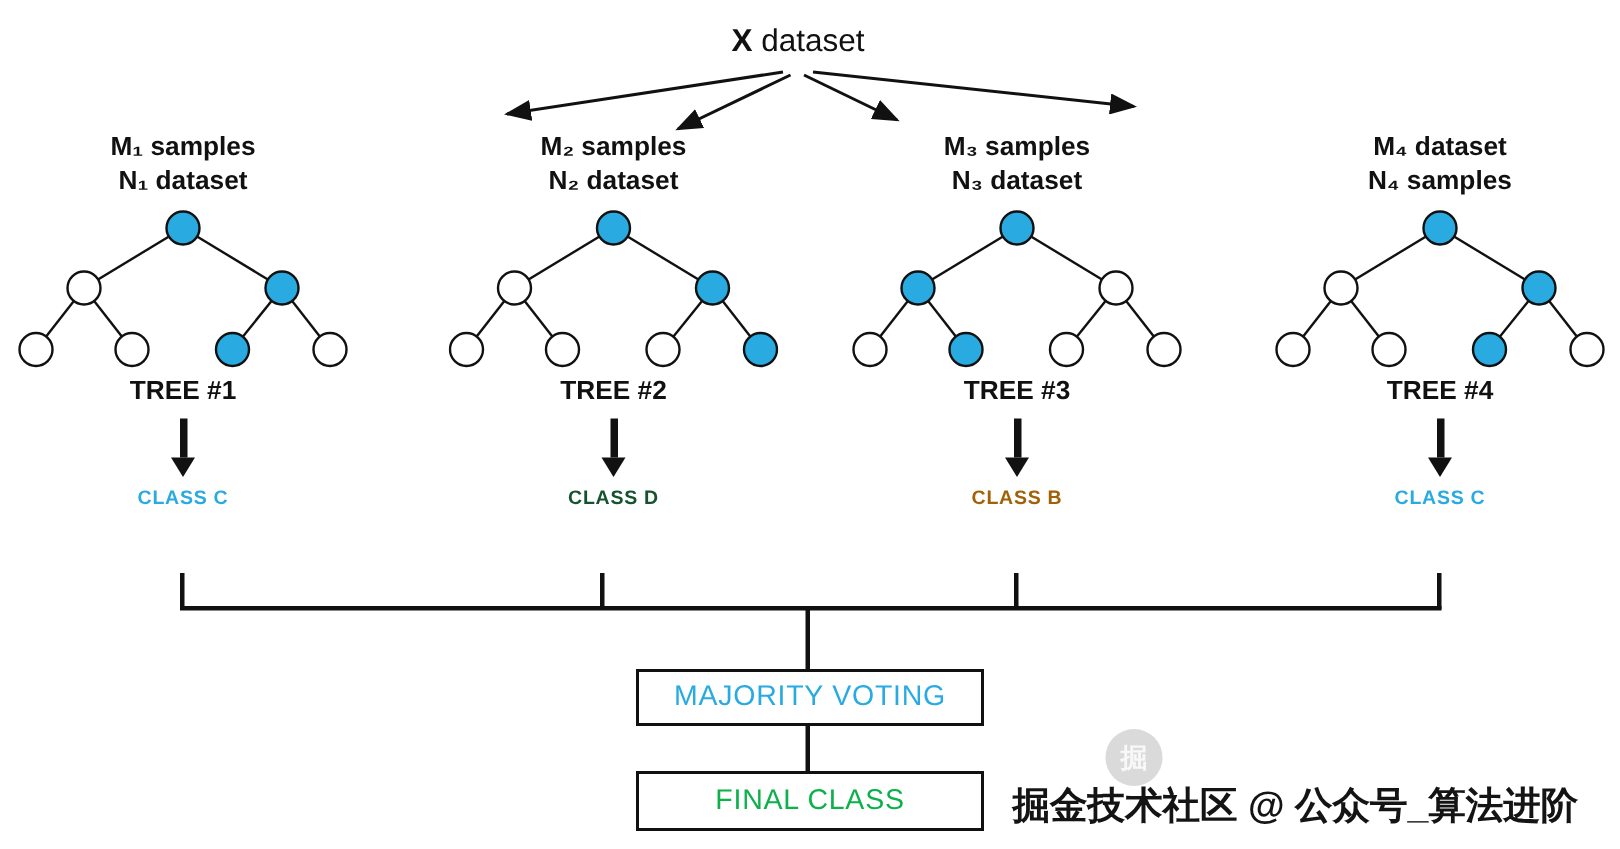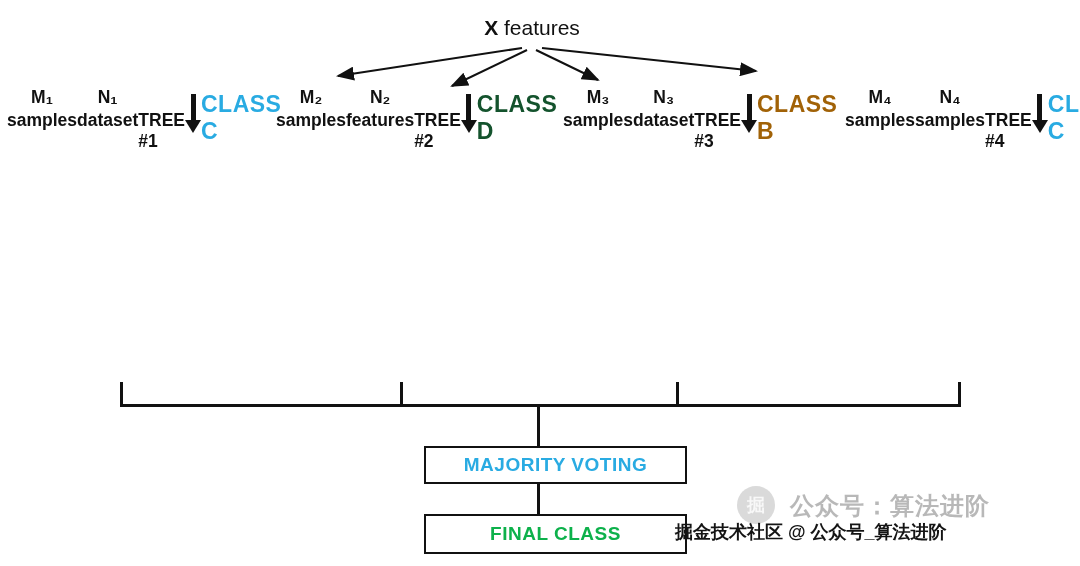--- a/index.html
+++ b/index.html
@@ -12,78 +12,78 @@
     color:#111;
   }
   .dataset-title{
     position:absolute;left:432px;top:16px;width:200px;
     text-align:center;font-size:21px;color:#111;
   }
   .dataset-title .bold{font-weight:bold;}
   .fan-svg{position:absolute;left:0;top:40px;width:1080px;height:60px;}
   .tree-group{
     position:absolute;top:86px;width:230px;
-    display:flex;flex-direction:row;align-items:flex-start;
-  }
-  .tg-0{left:7px}.tg-1{left:276px}.tg-2{left:563px}.tg-3{left:845px}
+    display:flex;flex-direction:column;align-items:center;
+  }
+  .tg-0{left:7px}.tg-1{left:294px}.tg-2{left:563px}.tg-3{left:845px}
   .tree-header{
     font-size:17.5px;font-weight:bold;line-height:23px;text-align:center;color:#111;
   }
   .tree-svg{margin-top:6px;width:220px;height:108px;display:block;}
   .tree-svg line{stroke:#111;stroke-width:1.6;}
   .tree-svg circle{stroke:#111;stroke-width:1.6;}
-  .tree-label{margin-top:24px;font-size:17.5px;font-weight:bold;color:#111;}
+  .tree-label{margin-top:4px;font-size:17.5px;font-weight:bold;color:#111;}
   .down-arrow{margin-top:8px;display:flex;flex-direction:column;align-items:center;height:40px;}
   .down-arrow .shaft{width:5px;height:26px;background:#111;}
   .down-arrow .head{
     width:0;height:0;
     border-left:8px solid transparent;border-right:8px solid transparent;
     border-top:13px solid #111;
   }
-  .class-label{margin-top:5px;font-size:23px;font-weight:bold;letter-spacing:.5px;}
+  .class-label{margin-top:5px;font-size:13px;font-weight:bold;letter-spacing:.5px;}
   .conn{position:absolute;background:#111;}
   .stub{width:3px;height:24px;top:382px;}
   .stub-0{left:120px}.stub-1{left:400px}.stub-2{left:676px}.stub-3{left:958px}
   .hline{left:120px;top:404px;width:841px;height:3px;}
   .vline-mid{left:537px;top:404px;width:3px;height:42px;}
   .vline-box{left:537px;top:484px;width:3px;height:33px;}
   .vote-box{
-    position:absolute;left:424px;width:263px;
+    position:absolute;left:424px;width:232px;
     border:2.5px solid #111;box-sizing:border-box;
     display:flex;align-items:center;justify-content:center;
     background:#fff;
-    font-size:19px;font-weight:bold;letter-spacing:.5px;
+    font-size:19px;font-weight:normal;letter-spacing:.5px;
   }
   .majority-box{top:446px;height:38px;}
   .final-box{top:514px;height:40px;}
   .wm-faint{
     position:absolute;left:790px;top:490px;
     font-size:24px;font-weight:600;
     color:rgba(125,125,125,.55);
     letter-spacing:1px;white-space:nowrap;z-index:1;
   }
   .wm-logo{
     position:absolute;left:737px;top:486px;width:38px;height:38px;
     border-radius:50%;background:rgba(150,150,150,.35);
     display:flex;align-items:center;justify-content:center;
     color:rgba(255,255,255,.8);font-size:18px;font-weight:bold;z-index:1;
   }
   .wm-dark{
     position:absolute;left:675px;top:520px;
-    font-size:18px;font-weight:bold;color:#141414;
+    font-size:25px;font-weight:bold;color:#141414;
     white-space:nowrap;z-index:2;
   }
 </style>
 </head>
 <body>
 
 <div class="canvas">
 
   <div class="dataset-title">
-    <span class="bold">X</span><span> features</span>
+    <span class="bold">X</span><span> dataset</span>
   </div>
 
   <svg class="fan-svg" viewBox="0 0 1080 60">
     <defs>
       <marker id="ah" markerWidth="9" markerHeight="7" refX="8" refY="3.5" orient="auto">
         <path d="M0,0 L9,3.5 L0,7 z" fill="#111"></path>
       </marker>
     </defs>
     <line x1="522" y1="8" x2="338" y2="36" stroke="#111" stroke-width="2" marker-end="url(#ah)"></line>
     <line x1="527" y1="10" x2="452" y2="46" stroke="#111" stroke-width="2" marker-end="url(#ah)"></line>
@@ -112,21 +112,21 @@
     <div class="tree-label">TREE #1</div>
     <div class="down-arrow">
         <span class="shaft"></span>
         <span class="head"></span>
       </div>
     <div class="class-label" style="color:#29ABE2">CLASS C</div>
   </div>
 
   <div class="tree-group tg-1">
     <div class="tree-header">M₂ samples</div>
-    <div class="tree-header">N₂ features</div>
+    <div class="tree-header">N₂ dataset</div>
     <svg class="tree-svg" viewBox="0 0 220 108">
       <line x1="110" y1="14" x2="44" y2="54"></line>
         <line x1="110" y1="14" x2="176" y2="54"></line>
       <line x1="44" y1="54" x2="12" y2="95"></line>
         <line x1="44" y1="54" x2="76" y2="95"></line>
       <line x1="176" y1="54" x2="143" y2="95"></line>
         <line x1="176" y1="54" x2="208" y2="95"></line>
       <circle cx="110" cy="14" r="11" fill="#29ABE2"></circle>
       <circle cx="44" cy="54" r="11" fill="#FFFFFF"></circle>
       <circle cx="176" cy="54" r="11" fill="#29ABE2"></circle>
@@ -163,21 +163,21 @@
     </svg>
     <div class="tree-label">TREE #3</div>
     <div class="down-arrow">
         <span class="shaft"></span>
         <span class="head"></span>
       </div>
     <div class="class-label" style="color:#a16207">CLASS B</div>
   </div>
 
   <div class="tree-group tg-3">
-    <div class="tree-header">M₄ samples</div>
+    <div class="tree-header">M₄ dataset</div>
     <div class="tree-header">N₄ samples</div>
     <svg class="tree-svg" viewBox="0 0 220 108">
       <line x1="110" y1="14" x2="44" y2="54"></line>
         <line x1="110" y1="14" x2="176" y2="54"></line>
       <line x1="44" y1="54" x2="12" y2="95"></line>
         <line x1="44" y1="54" x2="76" y2="95"></line>
       <line x1="176" y1="54" x2="143" y2="95"></line>
         <line x1="176" y1="54" x2="208" y2="95"></line>
       <circle cx="110" cy="14" r="11" fill="#29ABE2"></circle>
       <circle cx="44" cy="54" r="11" fill="#FFFFFF"></circle>
@@ -206,16 +206,15 @@
   <div class="vote-box majority-box">
     <span style="color:#29ABE2">MAJORITY VOTING</span>
   </div>
   <div class="vote-box final-box">
     <span style="color:#0DB14B">FINAL CLASS</span>
   </div>
 
   <div class="wm-logo">
     <span>掘</span>
   </div>
-  <div class="wm-faint">公众号：算法进阶</div>
   <div class="wm-dark">掘金技术社区 @ 公众号_算法进阶</div>
 
 </div>
 
 </body></html>

